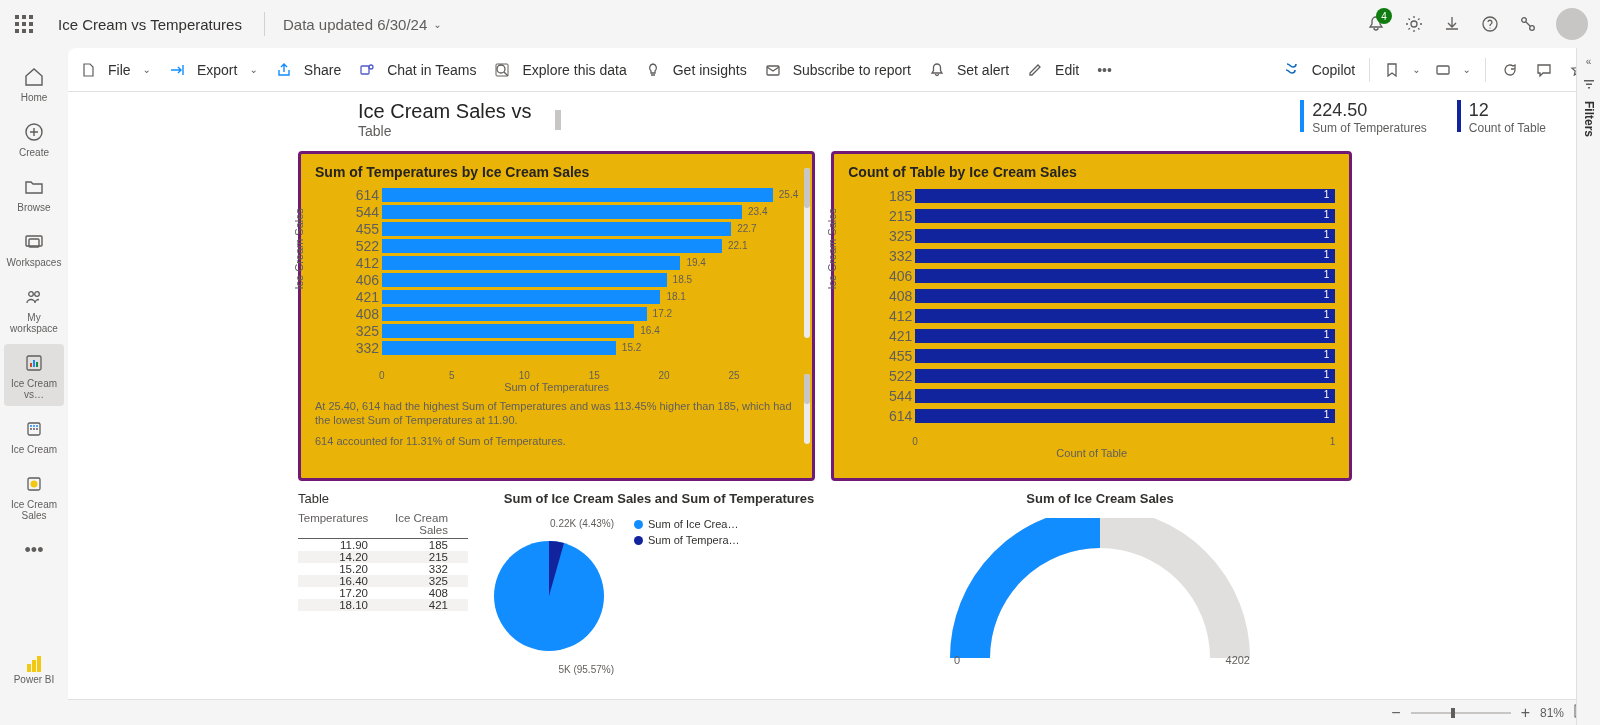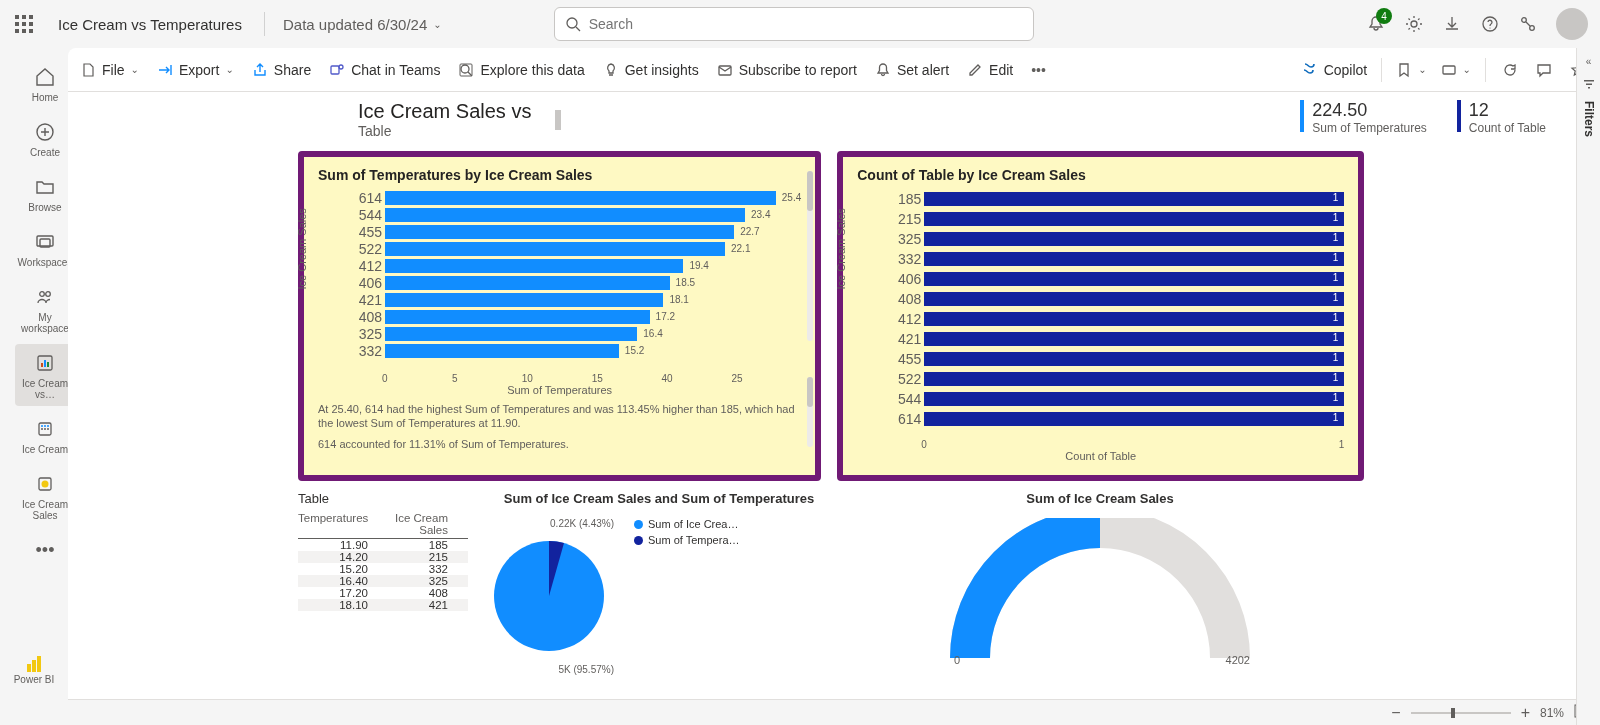--- a/index.html
+++ b/index.html
@@ -15,49 +15,49 @@
 .chev { font-size: 10px; color: #605e5c; }
 .searchbox { flex: 0 0 480px; margin-left: 100px; height: 34px; background: #fff; border: 1px solid #c8c6c4; border-radius: 6px; display: flex; align-items: center; padding: 0 10px; gap: 8px; }
 .searchbox input { border: none; outline: none; flex: 1; font-size: 14px; background: transparent; }
 .top-right { margin-left: auto; display: flex; align-items: center; gap: 18px; }
 .ticon { width: 20px; height: 20px; display: flex; align-items: center; justify-content: center; cursor: pointer; color: #605e5c; }
 .bell-wrap { position: relative; }
 .badge { position: absolute; top: -6px; right: -6px; background: #107c10; color: #fff; border-radius: 50%; width: 16px; height: 16px; font-size: 10px; display: flex; align-items: center; justify-content: center; }
 .avatar { width: 32px; height: 32px; border-radius: 50%; background: #c8c6c4; }
 
 
-.leftrail { position: absolute; left: 11px; top: 48px; bottom: 0; width: 68px; background: #f5f5f5; display: flex; flex-direction: column; align-items: center; padding-top: 10px; gap: 4px; }
+.leftrail { position: absolute; left: 0; top: 48px; bottom: 0; width: 68px; background: #f5f5f5; display: flex; flex-direction: column; align-items: center; padding-top: 10px; gap: 4px; }
 .rail-item { display: flex; flex-direction: column; align-items: center; gap: 2px; padding: 6px 2px; width: 60px; cursor: pointer; font-size: 10px; color: #605e5c; text-align: center; border-radius: 4px; }
 .rail-item.active { background: #e1dfdd; }
 .rail-icon { width: 26px; height: 26px; display: flex; align-items: center; justify-content: center; }
 .rail-label { line-height: 1.1; }
 
 
 .content { position: absolute; left: 68px; right: 0; top: 48px; bottom: 0; background: #fff; border-top-left-radius: 8px; }
 .toolbar { height: 44px; border-bottom: 1px solid #e1dfdd; display: flex; align-items: center; padding: 0 12px; gap: 18px; font-size: 14px; }
-.tbitem { display: flex; align-items: center; gap: 6px; cursor: pointer; }
+.tbitem { display: flex; align-items: center; gap: 12px; cursor: pointer; }
 .tbitem svg, .ticon svg { display: block; }
 .tb-right { margin-left: auto; display: flex; align-items: center; gap: 14px; }
 .vdiv { width: 1px; height: 24px; background: #e1dfdd; }
 
 
 .canvas { position: absolute; top: 44px; bottom: 32px; left: 0; right: 24px; overflow: hidden; padding: 0 0 0 220px; }
 .header-row { display: flex; align-items: flex-start; padding: 8px 0 6px 70px; gap: 24px; }
 .title-block h2 { font-size: 20px; font-weight: 400; color: #252423; }
 .title-block .sub { font-size: 14px; color: #605e5c; }
 .kpi { display: flex; gap: 8px; align-items: flex-start; }
 .kpi-bar { width: 4px; height: 32px; background: #118dff; }
 .kpi-bar.dark { background: #12239e; }
 .kpi-text .v { font-size: 18px; }
 .kpi-text .l { font-size: 12px; color: #605e5c; }
 .kpis { margin-left: auto; display: flex; gap: 30px; padding-right: 30px; }
 .resize-handle { width: 6px; height: 20px; background: #c8c6c4; align-self: center; }
 
 .row2 { display: flex; gap: 16px; padding: 6px 30px 0 10px; }
-.card { border: 6px solid #701a75; border-radius: 4px; padding: 10px 14px; background: #fef9c3; position: relative; }
+.card { border: 3px solid #701a75; border-radius: 4px; padding: 10px 14px; background: #eab308; position: relative; }
 .card-title { font-size: 14px; font-weight: 600; color: #252423; margin-bottom: 6px; }
 #card1 { flex: 0 0 510px; height: 330px; }
 #card2 { flex: 0 0 510px; height: 330px; }
 .axis-label { font-size: 11px; color: #605e5c; text-align: center; }
 .ylabel { position: absolute; left: -2px; top: 50%; transform: rotate(-90deg) translateX(40%); transform-origin: left; font-size: 11px; color: #605e5c; }
 .insight { font-size: 11px; color: #605e5c; margin-top: 6px; line-height: 1.3; }
 .vscroll { position: absolute; right: 2px; top: 14px; width: 6px; height: 170px; background: #edebe9; border-radius: 3px; }
 .vscroll .thumb { width: 6px; height: 40px; background: #c8c6c4; border-radius: 3px; }
 
 .row3 { display: flex; gap: 16px; padding: 10px 30px 0 10px; }
@@ -127,27 +127,20 @@
       <span></span>
       <span></span>
       <span></span>
     </div>
   <div class="doc-title">Ice Cream vs Temperatures</div>
   <div class="divider"></div>
   <div class="updated">
     <span>Data updated 6/30/24</span>
     <span class="chev">⌄</span>
   </div>
-  <div class="searchbox">
-    <svg width="16" height="16" viewBox="0 0 16 16">
-        <circle cx="7" cy="7" r="5" stroke="#605e5c" stroke-width="1.3" fill="none"></circle>
-        <line x1="11" y1="11" x2="15" y2="15" stroke="#605e5c" stroke-width="1.3"></line>
-      </svg>
-    <input placeholder="Search" style="">
-  </div>
   <div class="top-right">
     <div class="ticon bell-wrap">
       <svg width="18" height="18" viewBox="0 0 18 18">
           <path d="M9 2a4 4 0 0 0-4 4v3l-2 3h12l-2-3V6a4 4 0 0 0-4-4zM7 13a2 2 0 0 0 4 0" fill="none" stroke="#605e5c" stroke-width="1.3"></path>
         </svg>
       <div class="badge">4</div>
     </div>
     <div class="ticon">
         <svg width="18" height="18" viewBox="0 0 18 18">
           <circle cx="9" cy="9" r="3" fill="none" stroke="#605e5c" stroke-width="1.3"></circle>
@@ -451,21 +444,21 @@
               <div class="bar-cat">332</div>
               <div class="bar" style="width:233.8461538461538px"></div>
               <div class="bar-val">15.2</div>
             </div>
           </div>
         <div class="xaxis" id="xaxis1">
             <span>0</span>
             <span>5</span>
             <span>10</span>
             <span>15</span>
-            <span>40</span>
+            <span>20</span>
             <span>25</span>
           </div>
         <div class="axis-label">Sum of Temperatures</div>
         <div class="insight">At 25.40, 614 had the highest Sum of Temperatures and was 113.45% higher than 185, which had the lowest Sum of Temperatures at 11.90.</div>
         <div class="insight">614 accounted for 11.31% of Sum of Temperatures.</div>
         <div class="vscroll">
             <div class="thumb"></div>
           </div>
         <div class="vscroll" style="top:220px;height:70px;">
             <div class="thumb" style="height:30px;"></div>

